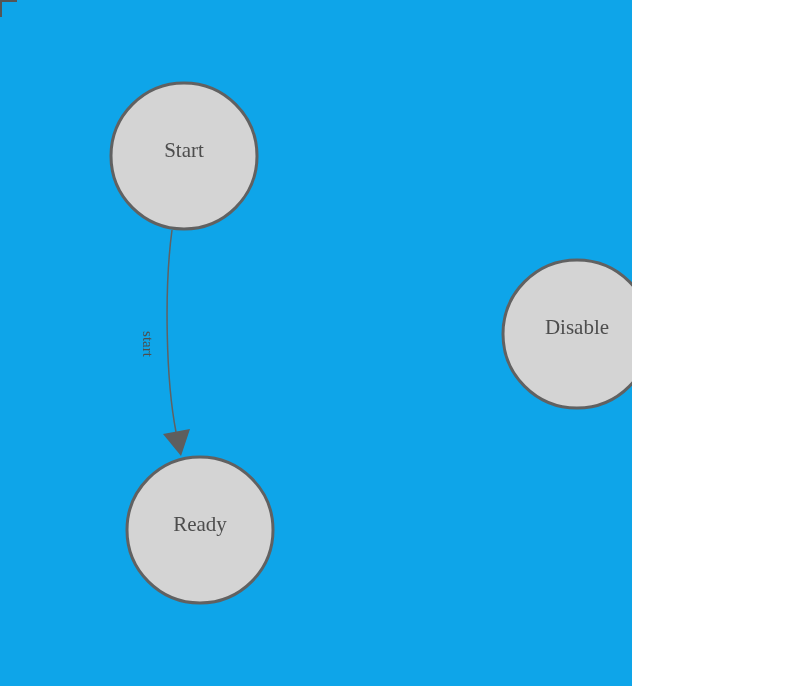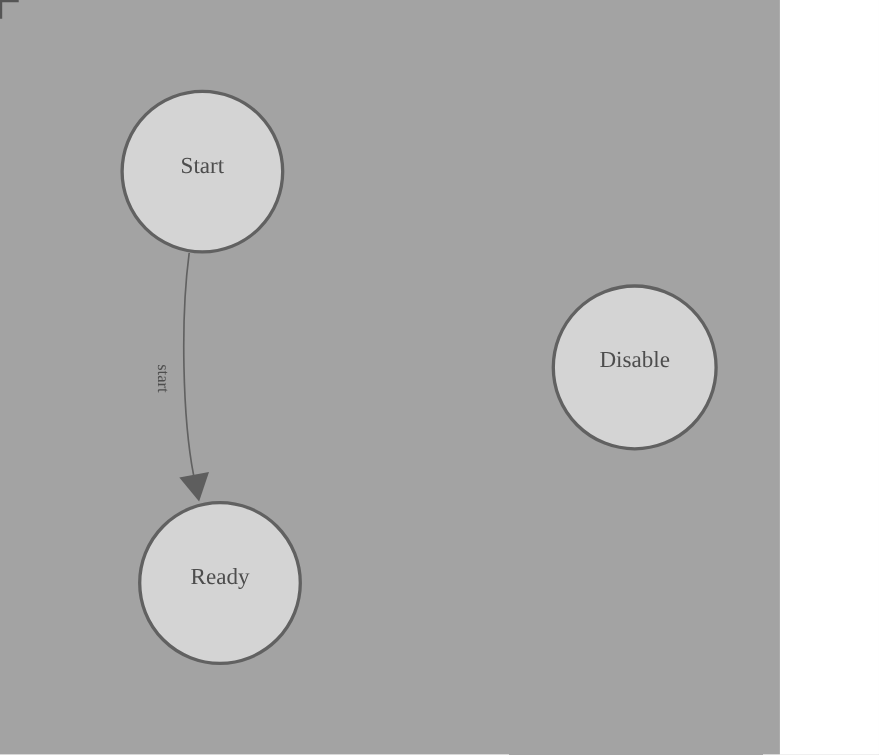--- a/index.html
+++ b/index.html
@@ -2,23 +2,23 @@
 <html><head>
 <meta charset="utf-8">
 <style>
   html, body {
     margin: 0;
     padding: 0;
     background: #ffffff;
   }
   .canvas {
     position: relative;
-    width: 709px;
+    width: 632px;
     height: 686px;
-    background: #a3a3a3;
+    background: #0ea5e9;
     overflow: hidden;
     font-family: "Liberation Serif", "DejaVu Serif", serif;
   }
   svg { display: block; }
   .node-label {
     font-family: "Liberation Serif", "DejaVu Serif", serif;
     font-size: 21px;
     pointer-events: none;
   }
   .edge-label {

